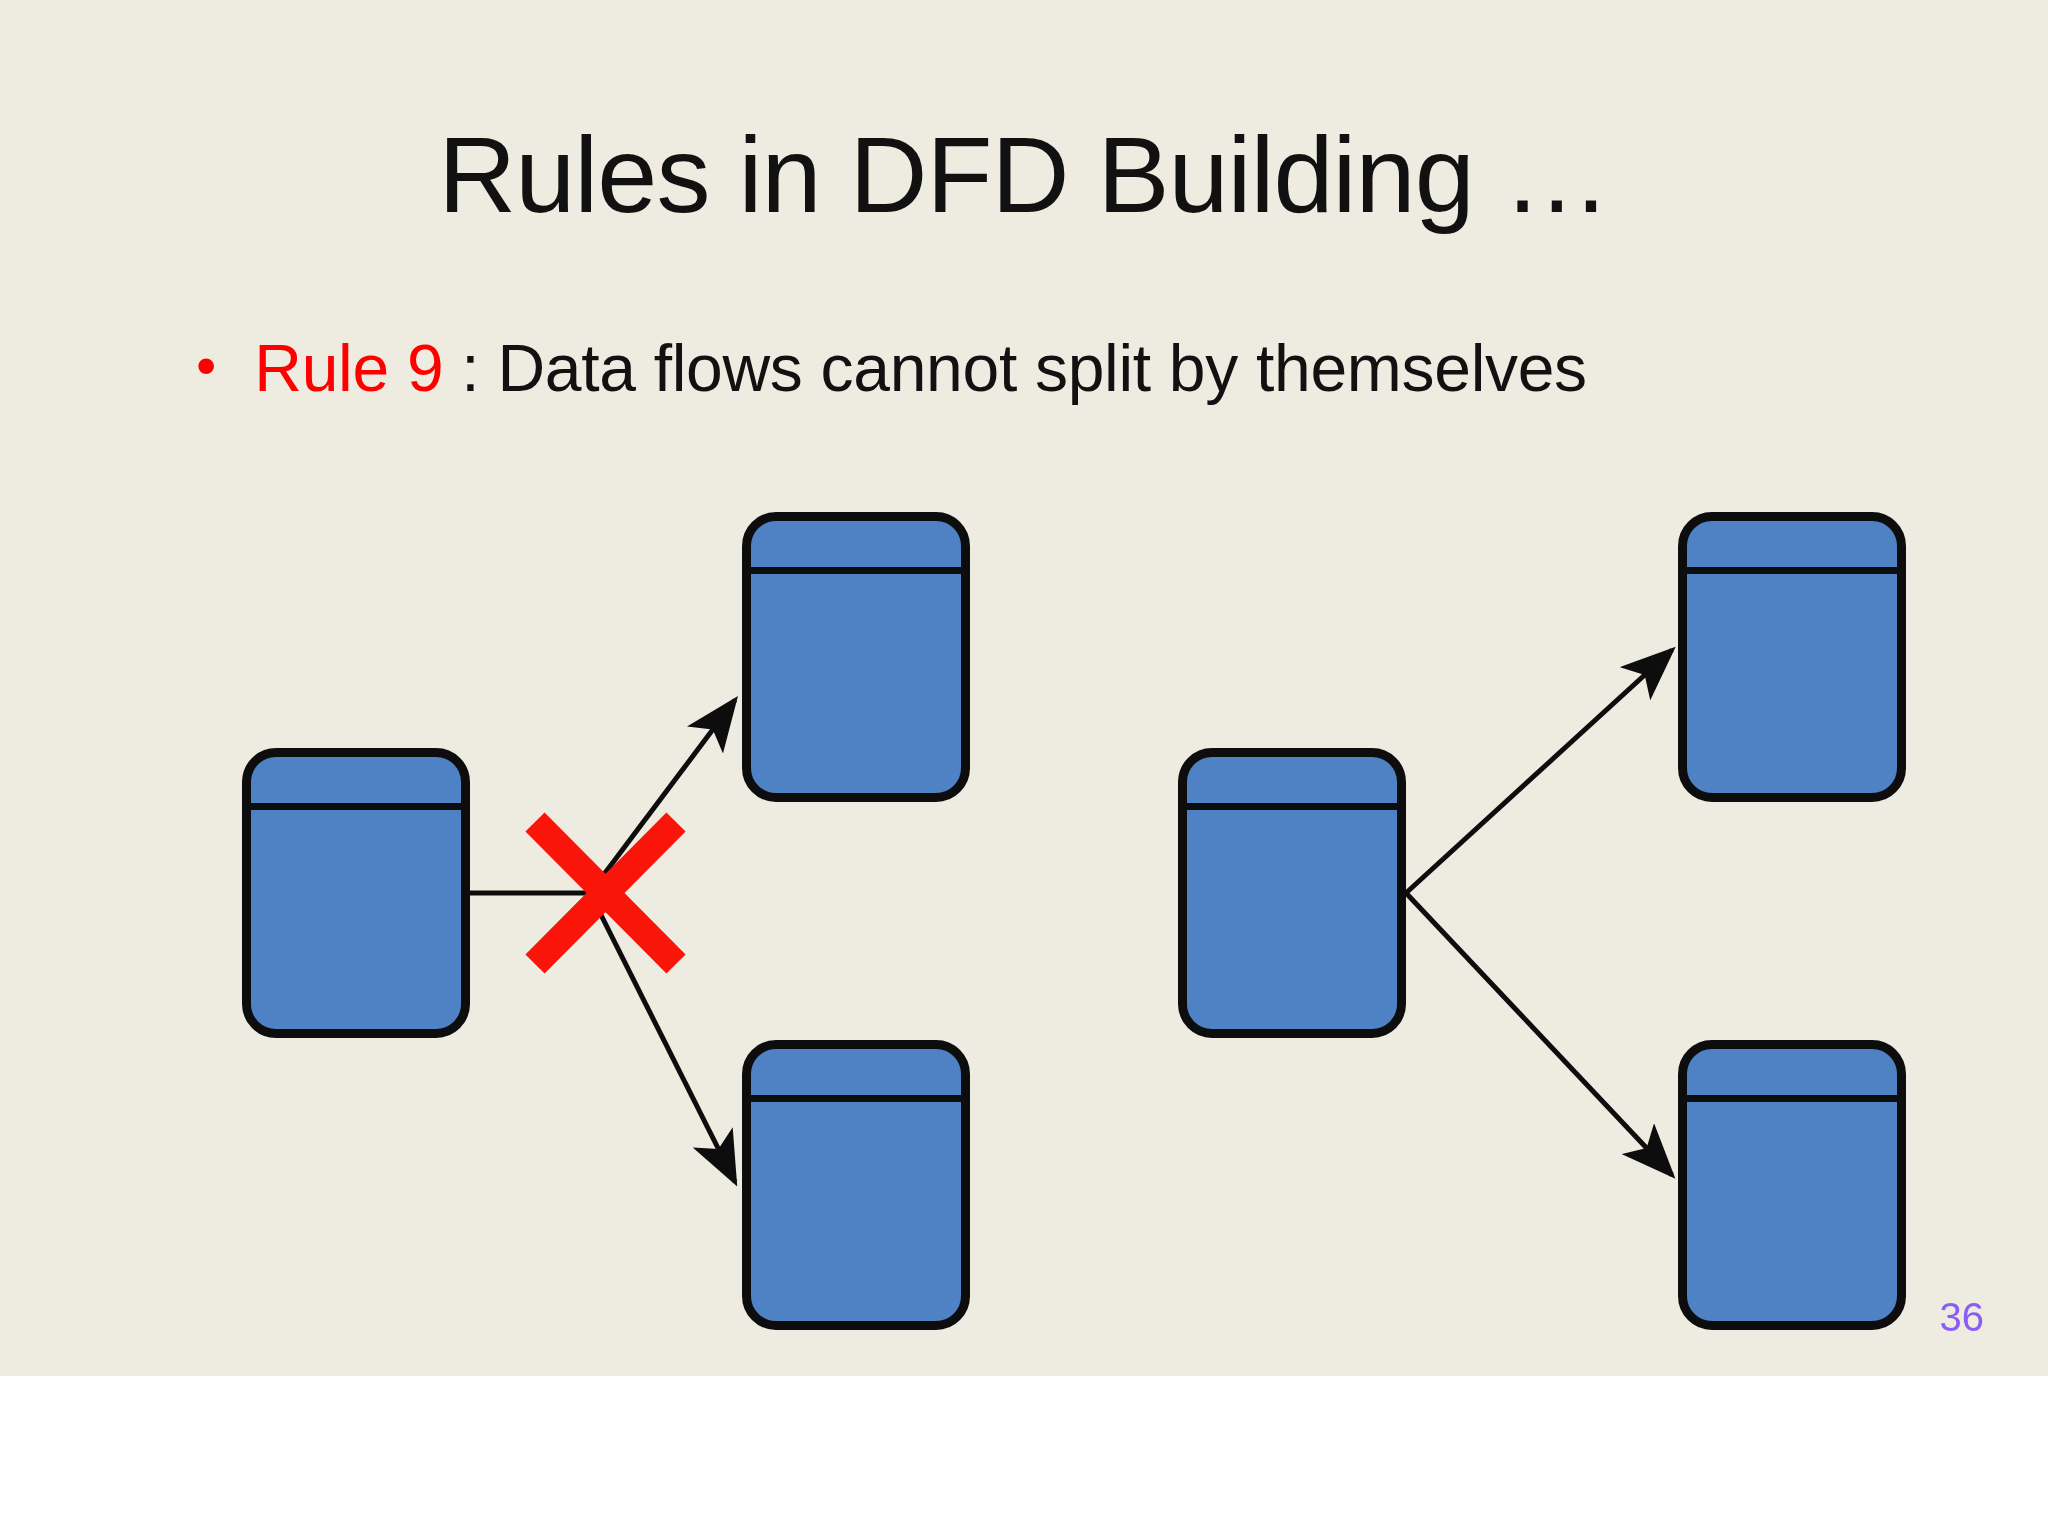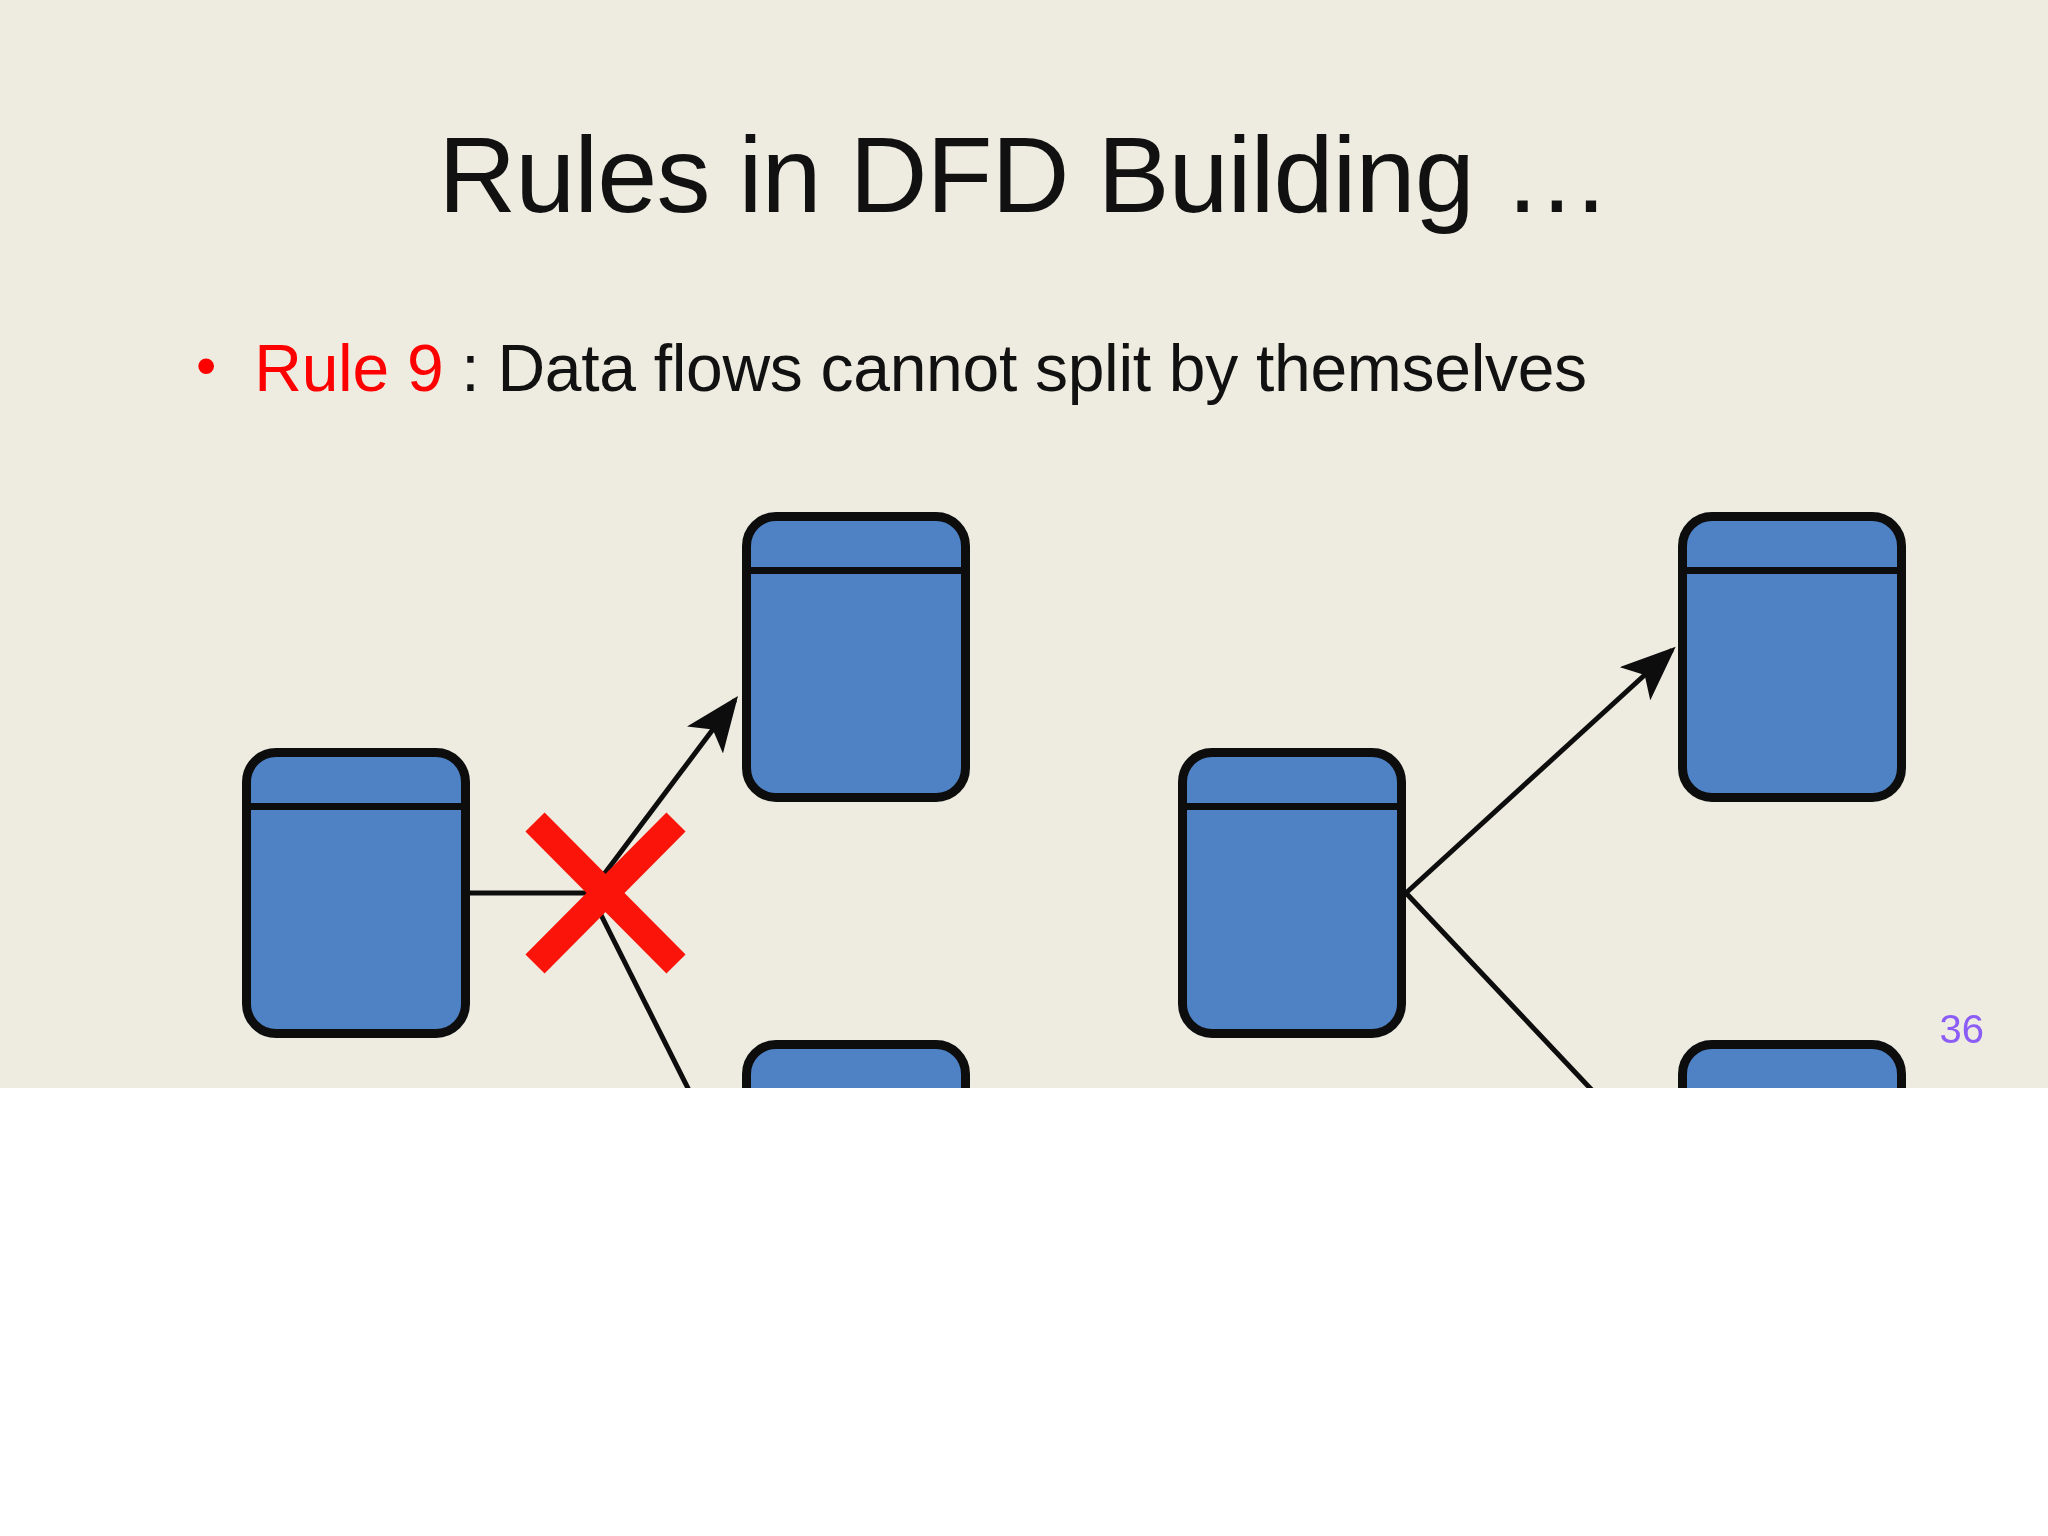--- a/index.html
+++ b/index.html
@@ -3,21 +3,21 @@
 <meta charset="utf-8">
 <style>
   html, body {
     margin: 0;
     padding: 0;
     background: #ffffff;
   }
   .slide {
     position: relative;
     width: 2048px;
-    height: 1088px;
+    height: 1376px;
     background: #eeece1;
     overflow: hidden;
     font-family: "Liberation Sans", sans-serif;
   }
 
   
   .slide-title {
     position: absolute;
     left: 0;
     top: 118px;

